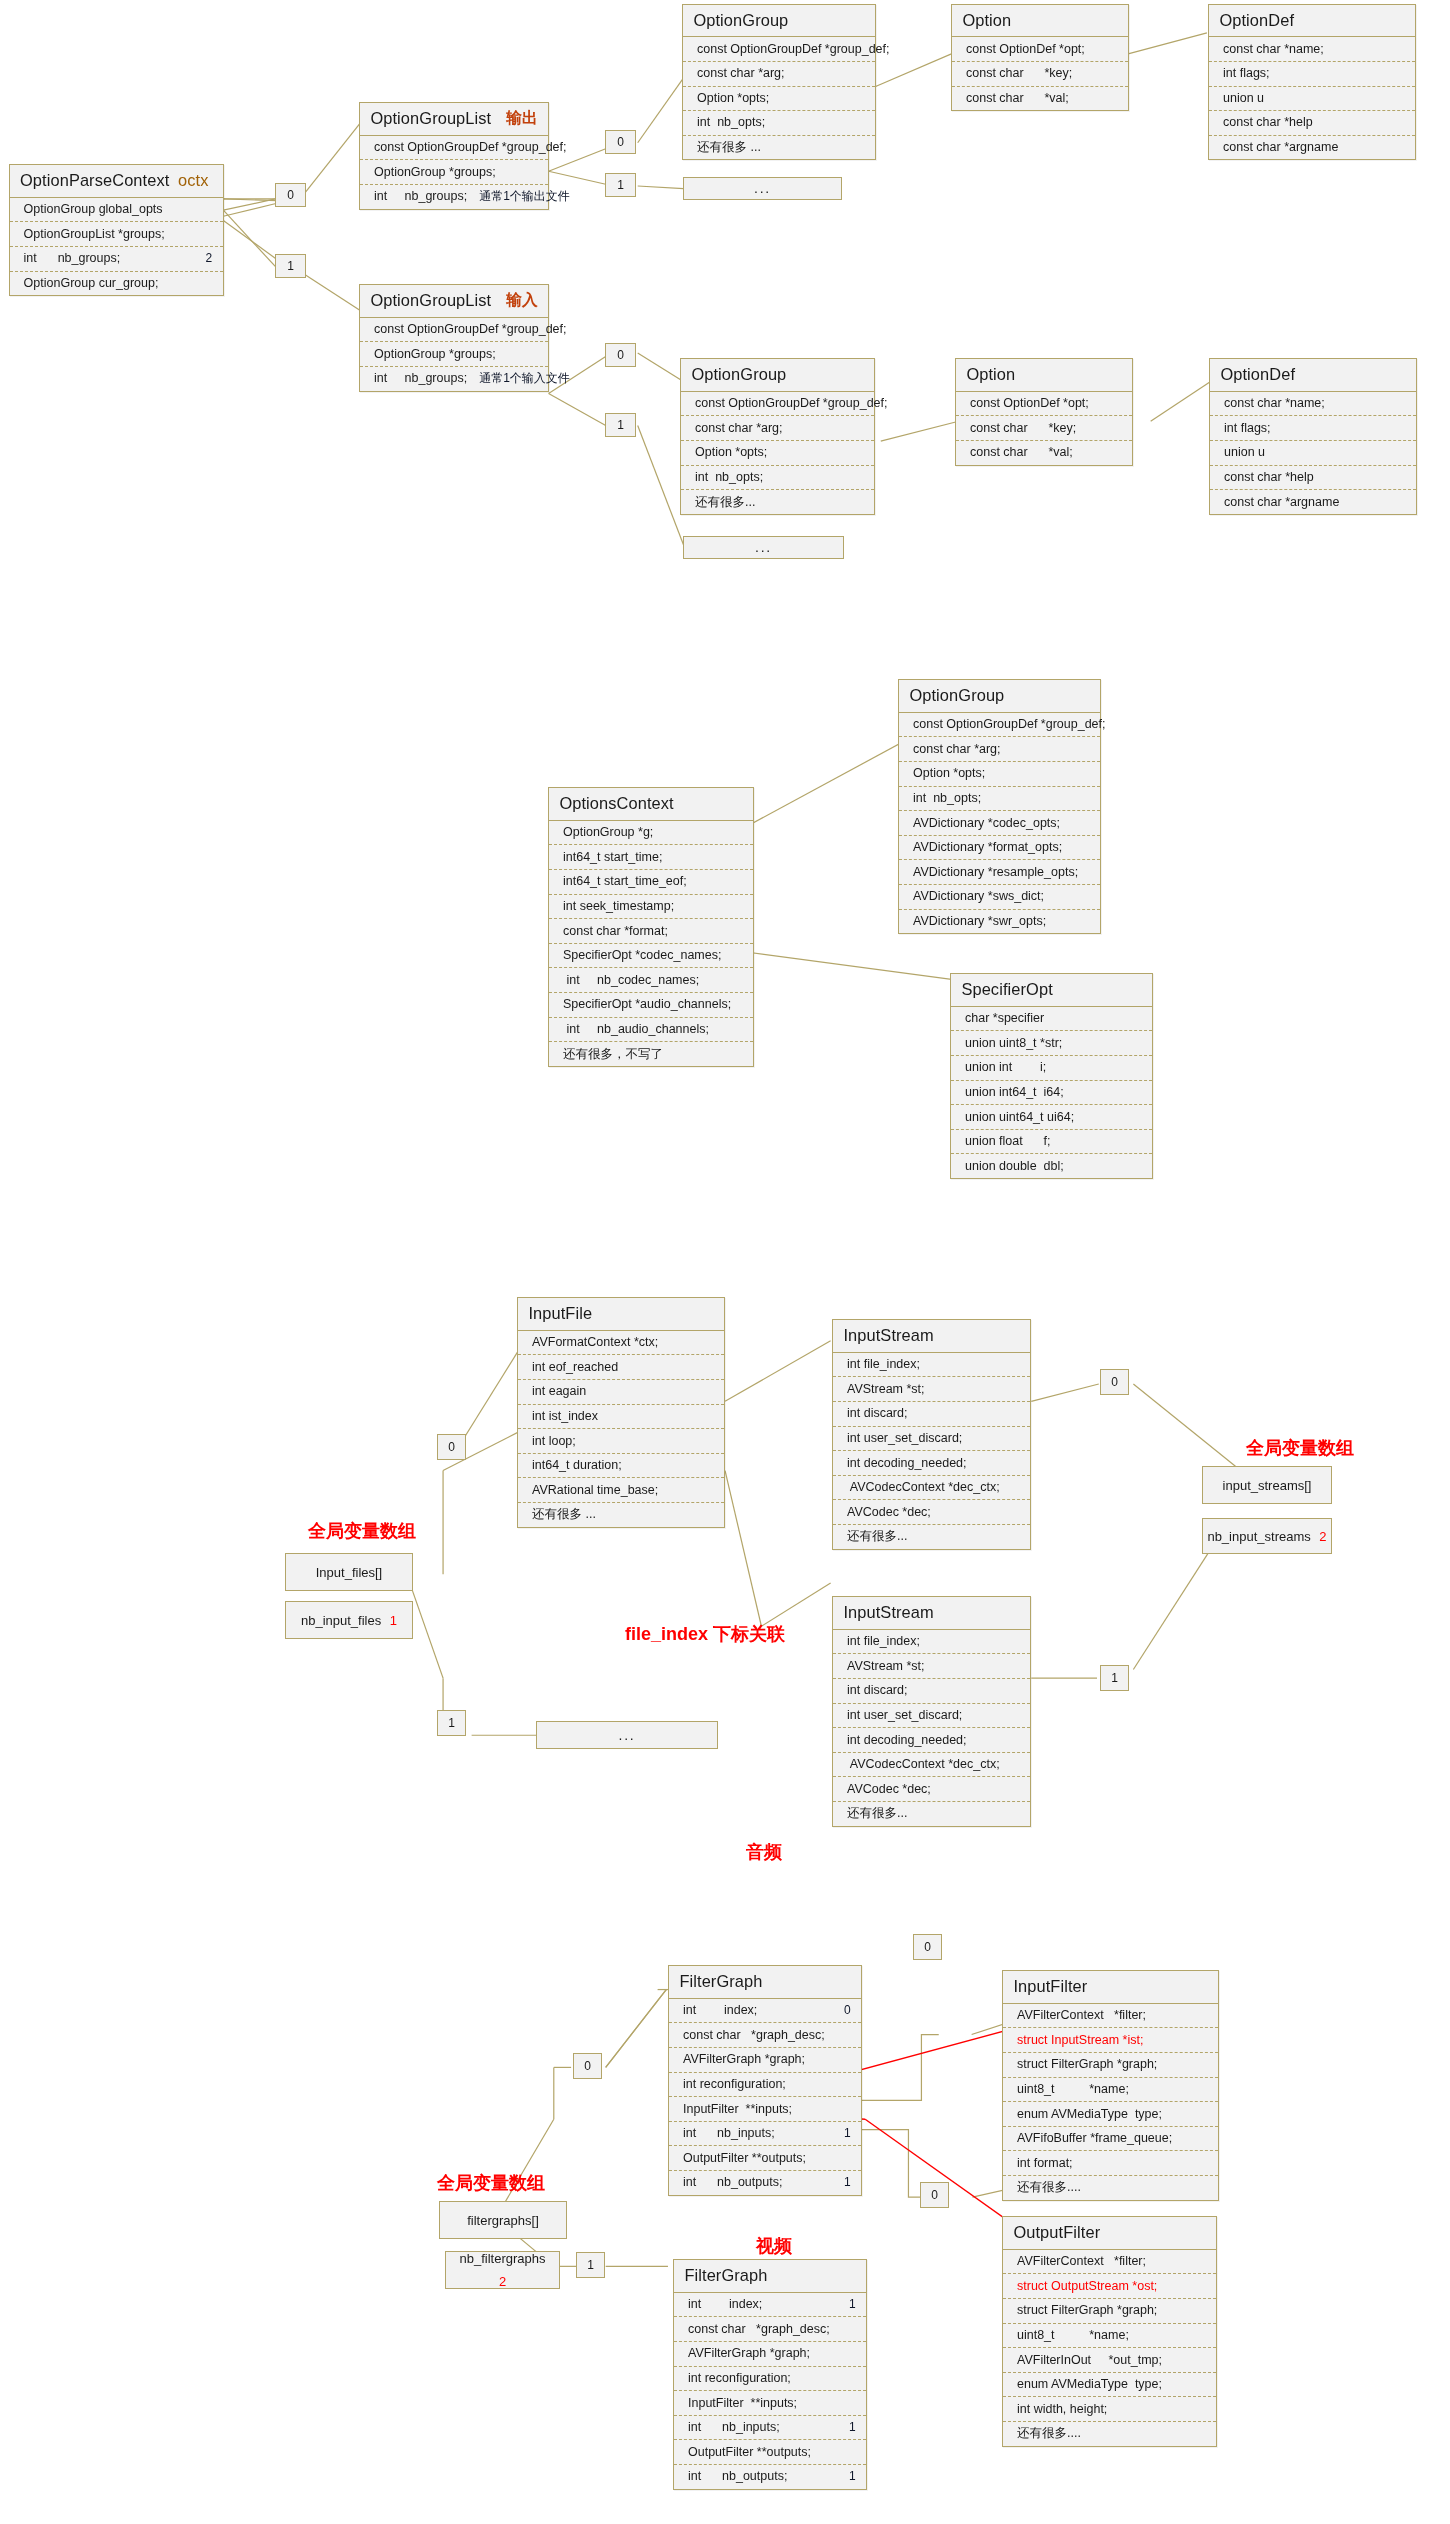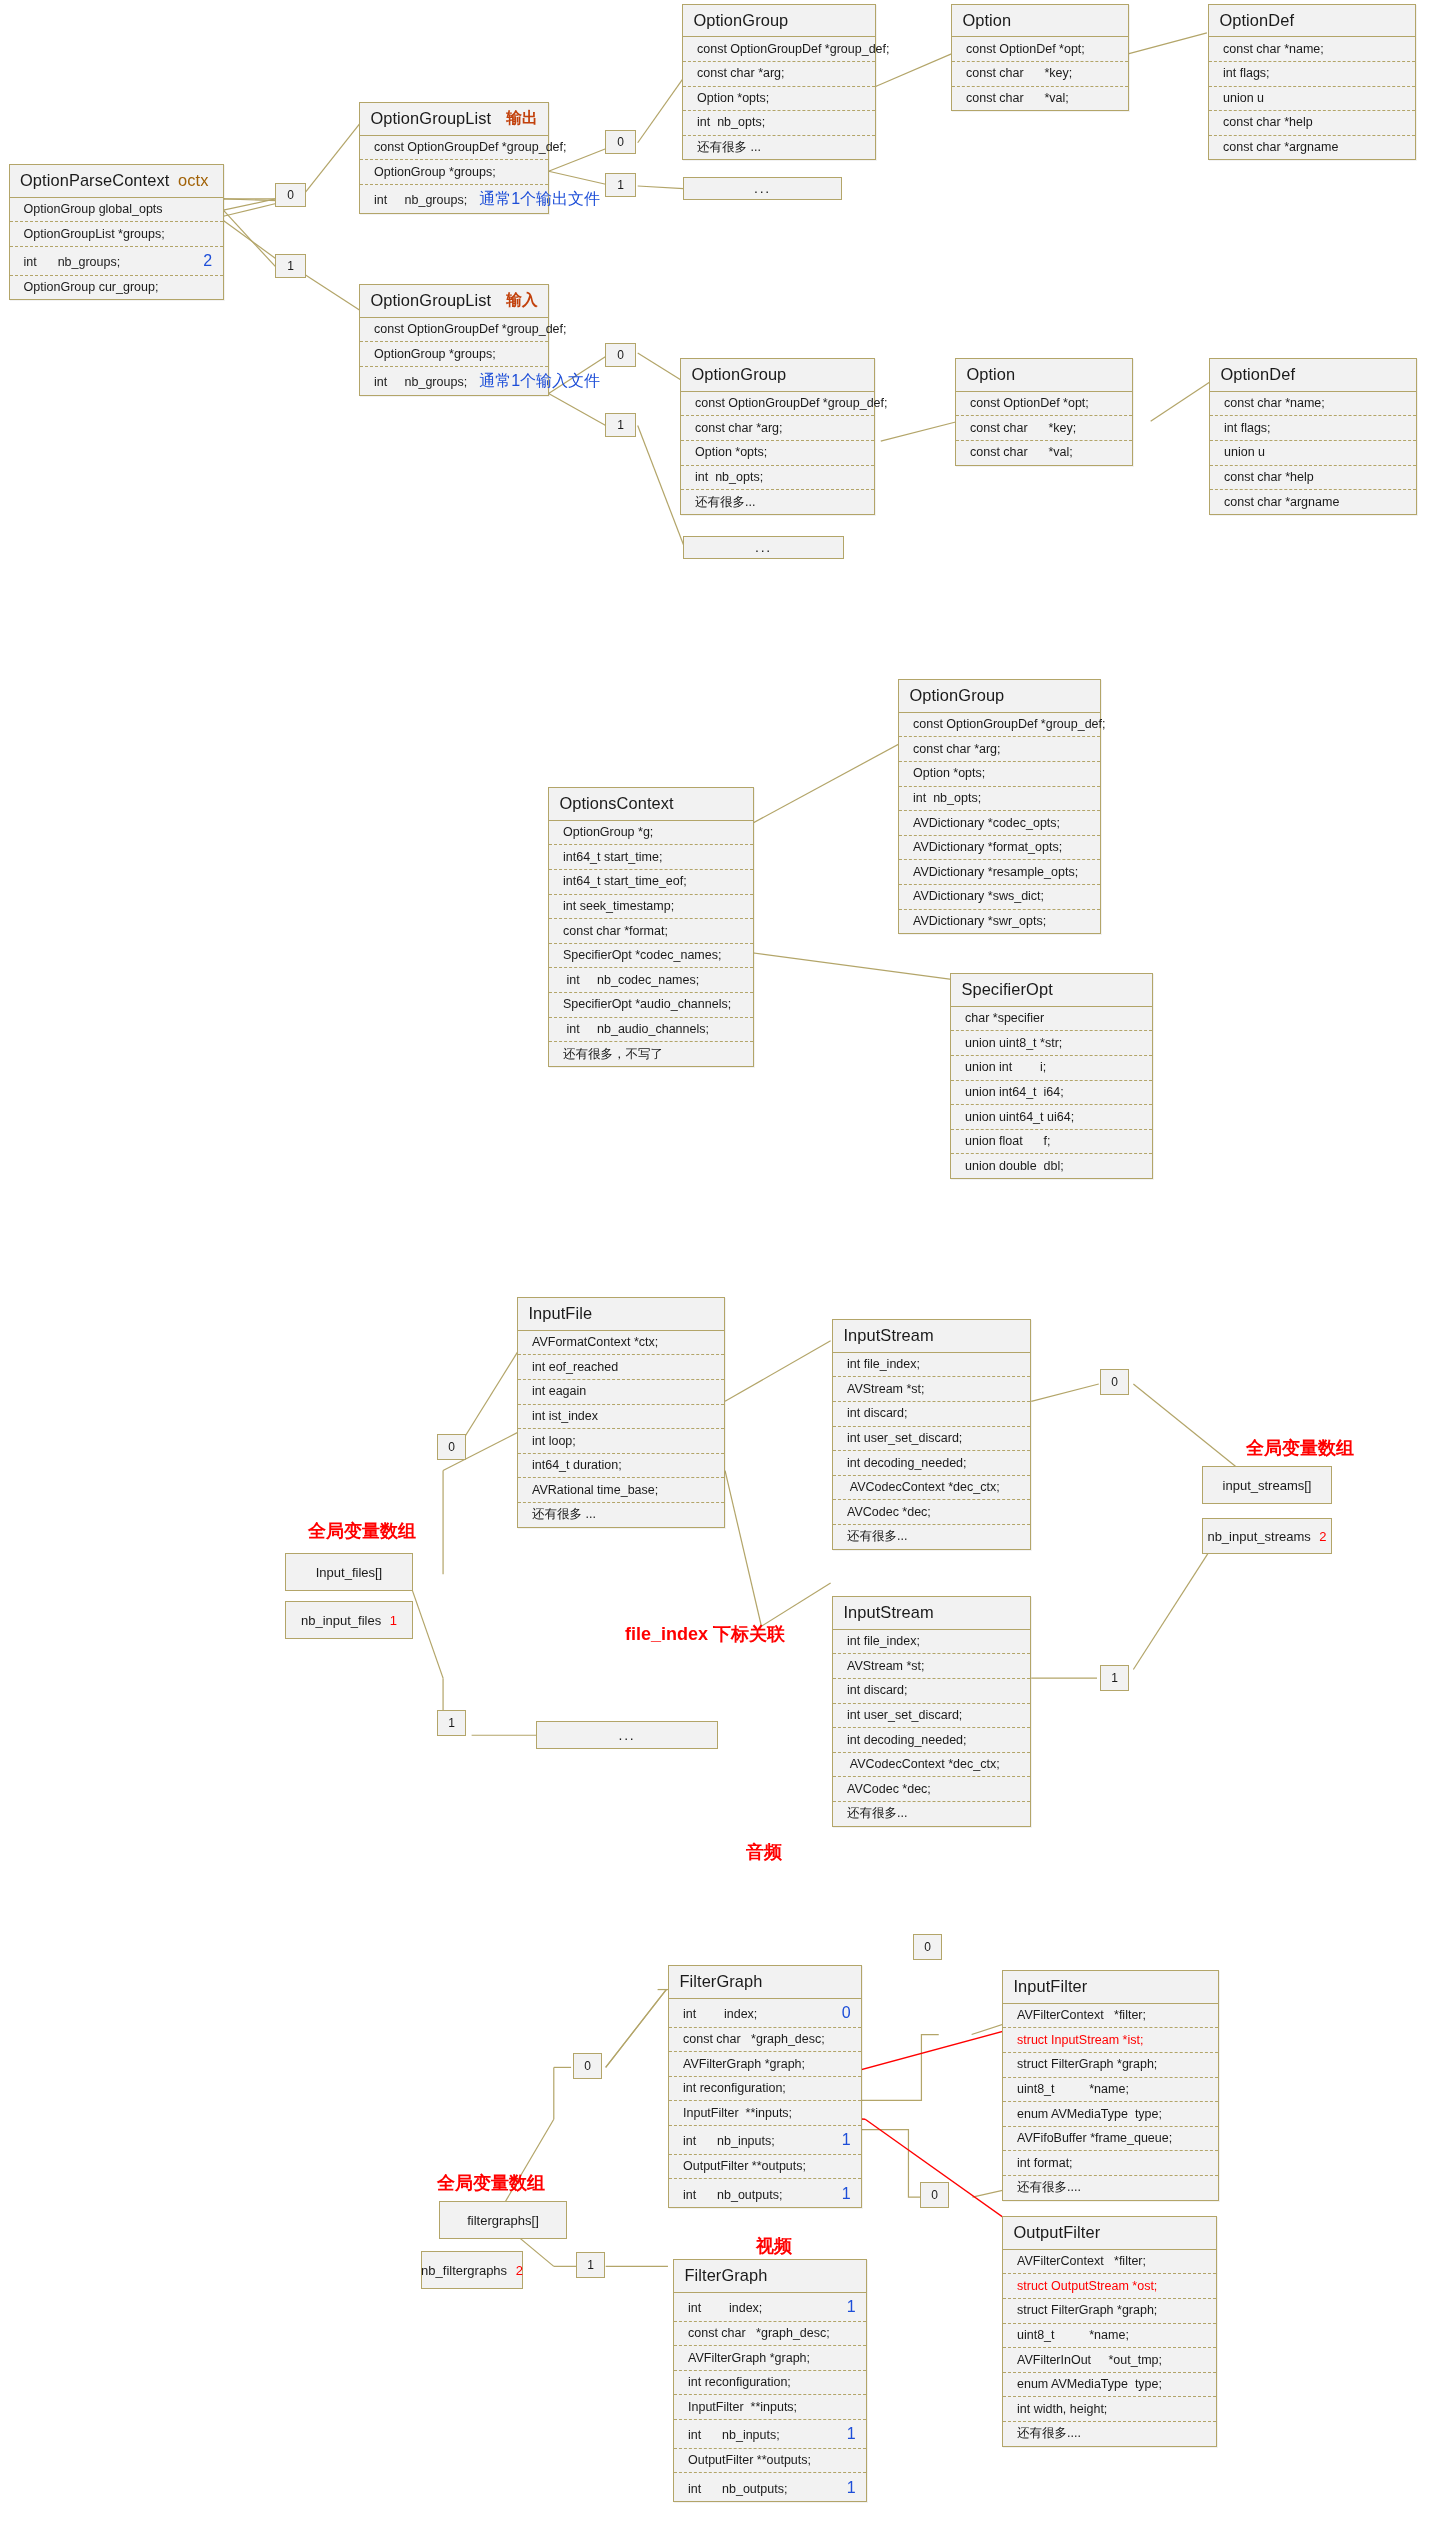--- a/index.html
+++ b/index.html
@@ -43,24 +43,24 @@
     font-size:12.5px;
     line-height:1.2;
     border-bottom:0.9px dashed #b3a569;
     white-space:pre;
     display:flex;
     align-items:baseline;
     gap:0;
   }
   .uml .row:last-child{border-bottom:none;}
   .uml .row .note{
-    color:#1d4ed8;
+    color:#0f172a;
     margin-left:auto;
     padding-left:12px;
-    font-size:16px;
+    font-size:12px;
   }
   .uml .row.red{color:#ff0000;}
   .hdr .tag{color:#c2410c;font-size:15.6px;font-weight:bold;margin-left:auto;}
   .hdr .var{color:#a16207;}
 
   
   .mult{
     position:absolute;
     box-sizing:border-box;
     border:1.7px solid #b3a569;
@@ -477,21 +477,21 @@
     <span>nb_input_streams</span>
     <span class="num">2</span>
   </div>
 
   <div class="lbl cn" style="left:625px;top:1622px;"><span>file_index 下标关联</span></div>
 
   <div class="lbl cn" style="left:437px;top:2171px;"><span>全局变量数组</span></div>
   <div class="gbox" style="left:439px;top:2201px;width:128px;height:38px;">
       <span>filtergraphs[]</span>
     </div>
-  <div class="gbox" style="left:421px;top:2251px;width:102px;height:38px;">
+  <div class="gbox" style="left:445px;top:2251px;width:115px;height:38px;flex-direction:column;">
     <span>nb_filtergraphs</span>
     <span class="num">2</span>
   </div>
 
   <div class="mult" style="left:573px;top:2053px;width:29px;height:26px;">
       <span>0</span>
     </div>
   <div class="mult" style="left:576px;top:2252px;width:29px;height:26px;">
       <span>1</span>
     </div>

